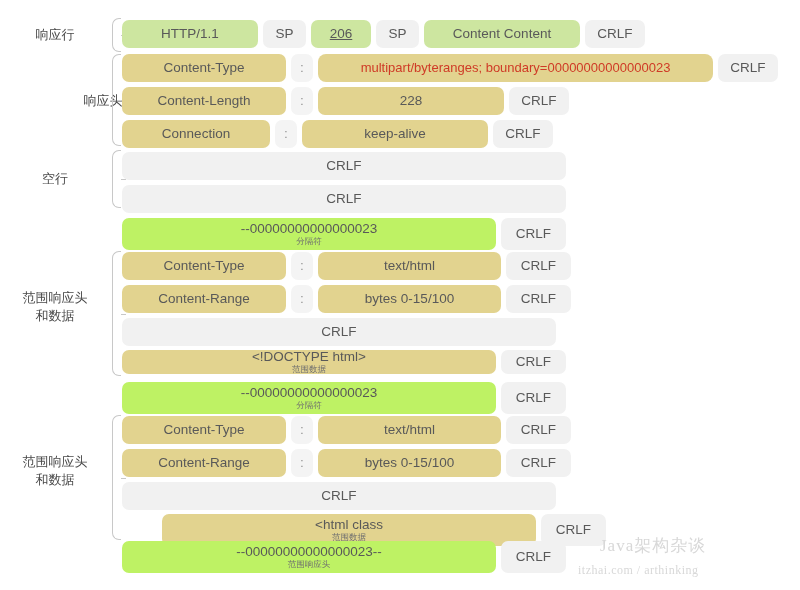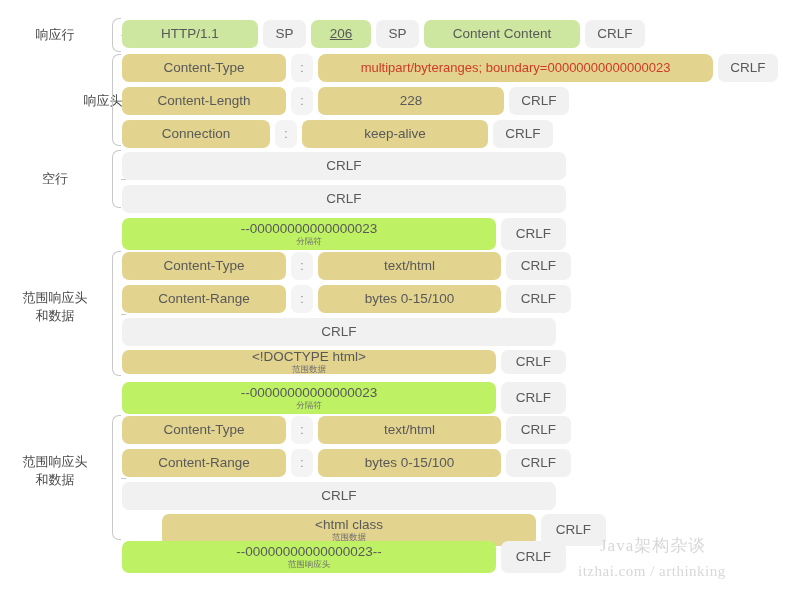--- a/index.html
+++ b/index.html
@@ -101,21 +101,21 @@
     font-size: 17px;
     font-family: "Liberation Serif", serif;
     letter-spacing: 1px;
   }
   .wm-b {
     left: 616px; top: 545px;
     font-size: 19px;
   }
   .wm-c {
     left: 578px; top: 563px;
-    font-size: 15px;
+    font-size: 12px;
     font-family: "Liberation Serif", serif;
     letter-spacing: 0.5px;
   }
 </style>
 </head>
 <body>
 
 <div id="diagram">
 
   <div class="sec-label" style="top:26px;">

